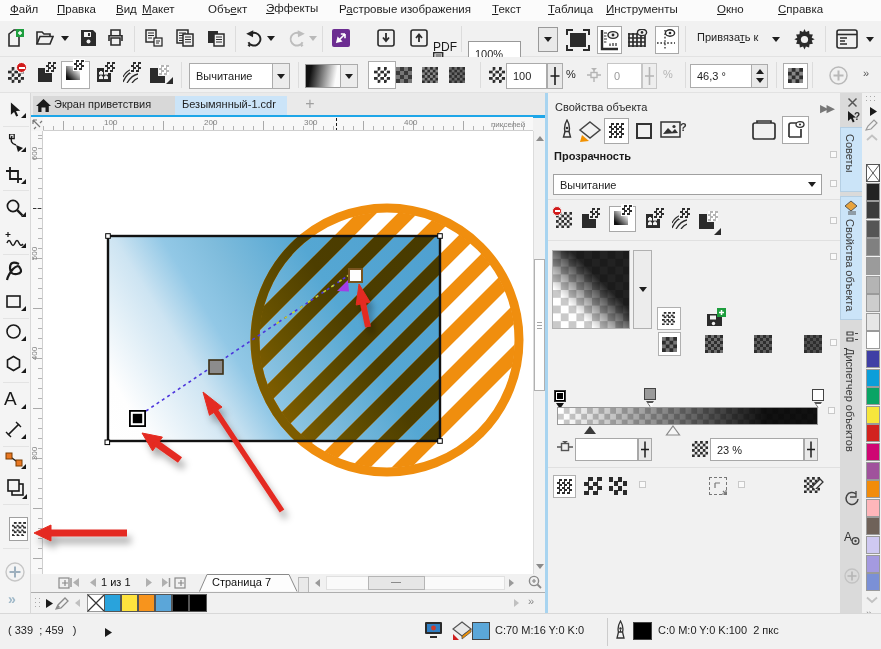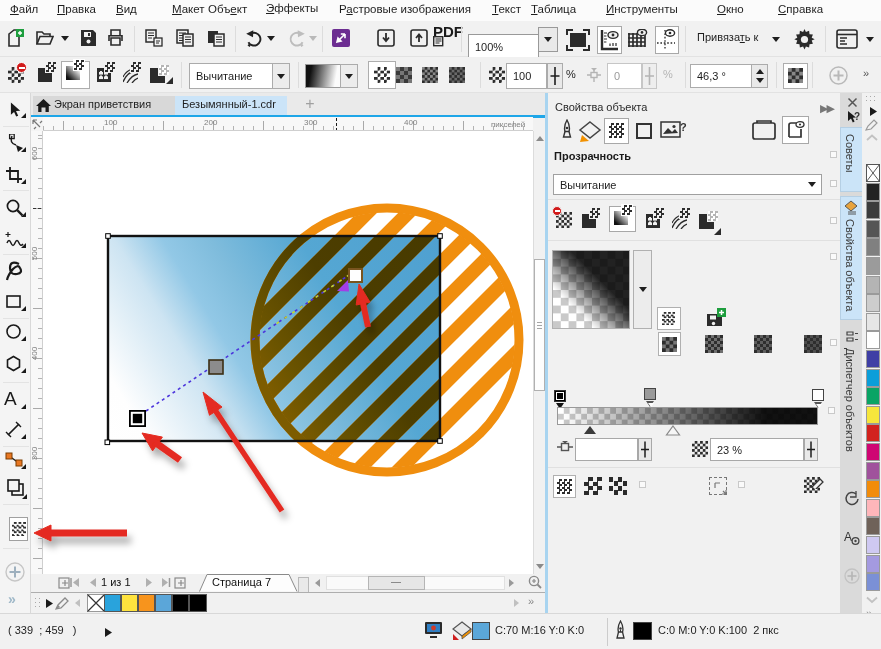--- a/index.html
+++ b/index.html
@@ -12,26 +12,26 @@
 .inp{position:absolute;background:#fff;border:1px solid #ababab;font-size:11px;display:flex;align-items:center;padding-left:6px}
 .tri-d{width:0;height:0;border-left:4px solid transparent;border-right:4px solid transparent;border-top:5px solid #1e1e1e}
 .vtxt{writing-mode:vertical-rl;font-size:11px;color:#3a3a3a}
 </style></head>
 <body>
 
 <div class="ab" style="left:0;top:0;width:881px;height:21px;background:#fbfbfb;font-size:11.5px">
 <span class="ab" style="left:10px;top:3px"><u>Ф</u>айл</span>
 <span class="ab" style="left:57px;top:3px"><u>П</u>равка</span>
 <span class="ab" style="left:116px;top:3px"><u>В</u>ид</span>
-<span class="ab" style="left:172px;top:3px"><u>М</u>акет</span>
+<span class="ab" style="left:142px;top:3px"><u>М</u>акет</span>
 <span class="ab" style="left:208px;top:3px">Объ<u>е</u>кт</span>
 <span class="ab" style="left:266px;top:2px"><u>Э</u>ффекты</span>
 <span class="ab" style="left:339px;top:3px">Р<u>а</u>стровые изображения</span>
 <span class="ab" style="left:492px;top:3px"><u>Т</u>екст</span>
-<span class="ab" style="left:531px;top:3px"><u>Т</u>аблица</span>
+<span class="ab" style="left:548px;top:3px"><u>Т</u>аблица</span>
 <span class="ab" style="left:606px;top:3px"><u>И</u>нструменты</span>
 <span class="ab" style="left:717px;top:3px"><u>О</u>кно</span>
 <span class="ab" style="left:778px;top:3px"><u>С</u>правка</span>
 </div>
 
 <div id="tb1" class="ab" style="left:0;top:21px;width:881px;height:36px;background:#f1f1f1;border-bottom:1px solid #e2e2e2">
 <svg class="ab" style="left:7px;top:8px" width="17" height="19">
       <path d="M2 5 L7 1 L12 1 L12 17 L2 17 Z" fill="none" stroke="#2b2b2b" stroke-width="1.6"></path>
       <rect x="9" y="0" width="8" height="8" fill="#1e9e3e"></rect>
       <path d="M13 2v4M11 4h4" stroke="#fff" stroke-width="1.4"></path>
@@ -89,26 +89,26 @@
       <path d="M13 5 L8 10 M13 5 l-4.2 0 M13 5 l0 4.2 M5 13 l4 -1 -3 -3 Z" stroke="#fff" stroke-width="1.6" fill="#fff"></path>
     </svg>
 <svg class="ab" style="left:377px;top:8px" width="19" height="19">
       <rect x="1" y="1" width="16" height="16" rx="2" fill="none" stroke="#2b2b2b" stroke-width="1.6"></rect>
       <path d="M9 4 v7 M6 8.5 L9 12 L12 8.5" fill="none" stroke="#2b2b2b" stroke-width="1.8"></path>
     </svg>
 <svg class="ab" style="left:410px;top:8px" width="19" height="19">
       <rect x="1" y="1" width="16" height="16" rx="2" fill="none" stroke="#2b2b2b" stroke-width="1.6"></rect>
       <path d="M9 13 v-7 M6 9 L9 5.5 L12 9" fill="none" stroke="#2b2b2b" stroke-width="1.8"></path>
     </svg>
-<div class="ab" style="left:433px;top:6px;width:20px;height:24px;font-size:15px;font-weight:bold;color:#1a1a1a;line-height:9px">PDF<svg width="11" height="11">
+<div class="ab" style="left:433px;top:22px;width:20px;height:24px;font-size:12px;font-weight:normal;color:#1a1a1a;line-height:9px">PDF<svg width="11" height="11">
         <rect x="0.7" y="0.7" width="9" height="9" fill="none" stroke="#2b2b2b" stroke-width="1.4"></rect>
         <path d="M2.5 3h6M2.5 5h6M2.5 7h4" stroke="#2b2b2b"></path>
       </svg></div>
 <div class="sep1" style="left:461px;top:5px;height:26px"></div>
-<div class="inp" style="left:468px;top:13px;width:71px;height:25px;border-color:#999">100%</div>
+<div class="inp" style="left:468px;top:20px;width:53px;height:25px;border-color:#999">100%</div>
 <div class="ab" style="left:538px;top:6px;width:20px;height:25px;background:#e9e9e9;border:1px solid #999;display:flex;align-items:center;justify-content:center">
       <div class="tri-d"></div>
     </div>
 <svg class="ab" style="left:566px;top:8px" width="24" height="22">
       <rect x="4" y="4" width="16" height="14" fill="#2b2b2b"></rect>
       <path d="M1 6 V1 h6 M17 1 h6 v5 M23 16 v5 h-6 M7 21 H1 v-5" fill="none" stroke="#2b2b2b" stroke-width="2"></path>
     </svg>
 <div class="ab" style="left:597px;top:5px;width:25px;height:28px;background:#fff;border:1px solid #a8a8a8"></div>
 <svg class="ab" style="left:600px;top:8px" width="20" height="22">
       <path d="M2 1 v19 h16" fill="none" stroke="#2b2b2b" stroke-width="2.4"></path>

